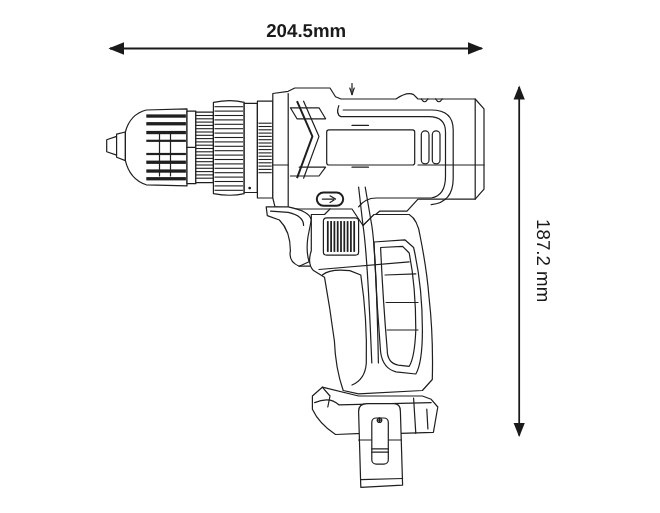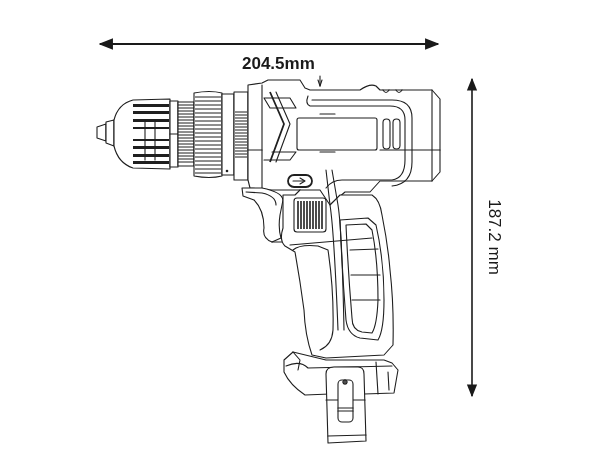--- a/index.html
+++ b/index.html
@@ -2,21 +2,21 @@
 <html><head>
   <meta charset="utf-8">
   <style>
     html, body { margin: 0; padding: 0; background: #ffffff; }
     body { width: 600px; height: 466px; position: relative; overflow: hidden; font-family: "Liberation Sans", sans-serif; }
     #canvas { position: absolute; left: 0; top: 0; width: 600px; height: 466px; }
     .dim-label {
       position: absolute; font-family: "Liberation Sans", sans-serif; font-weight: bold;
       color: #1a1a1a; font-size: 17px; white-space: nowrap; line-height: 1;
     }
-    #width-label { left: 242px; top: 20px; margin-top: 35px; }
+    #width-label { left: 242px; top: 20px; }
     #height-label { left: 494px; top: 237px; transform: translate(-50%, -50%) rotate(90deg); transform-origin: center; font-weight: normal; font-size: 17px; }
     svg .ln { fill: none; stroke: #1f1f1f; stroke-width: 1.1; stroke-linejoin: round; stroke-linecap: round; }
     svg .thk { fill: none; stroke: #1f1f1f; stroke-width: 1.8; stroke-linejoin: round; }
     svg .fill { fill: #1f1f1f; stroke: none; }
     svg .wf { fill: #ffffff; stroke: #1f1f1f; stroke-width: 1.1; stroke-linejoin: round; }
   </style>
 </head>
 <body>
 
 <svg id="canvas" viewBox="0 0 600 466" xmlns="http://www.w3.org/2000/svg">

